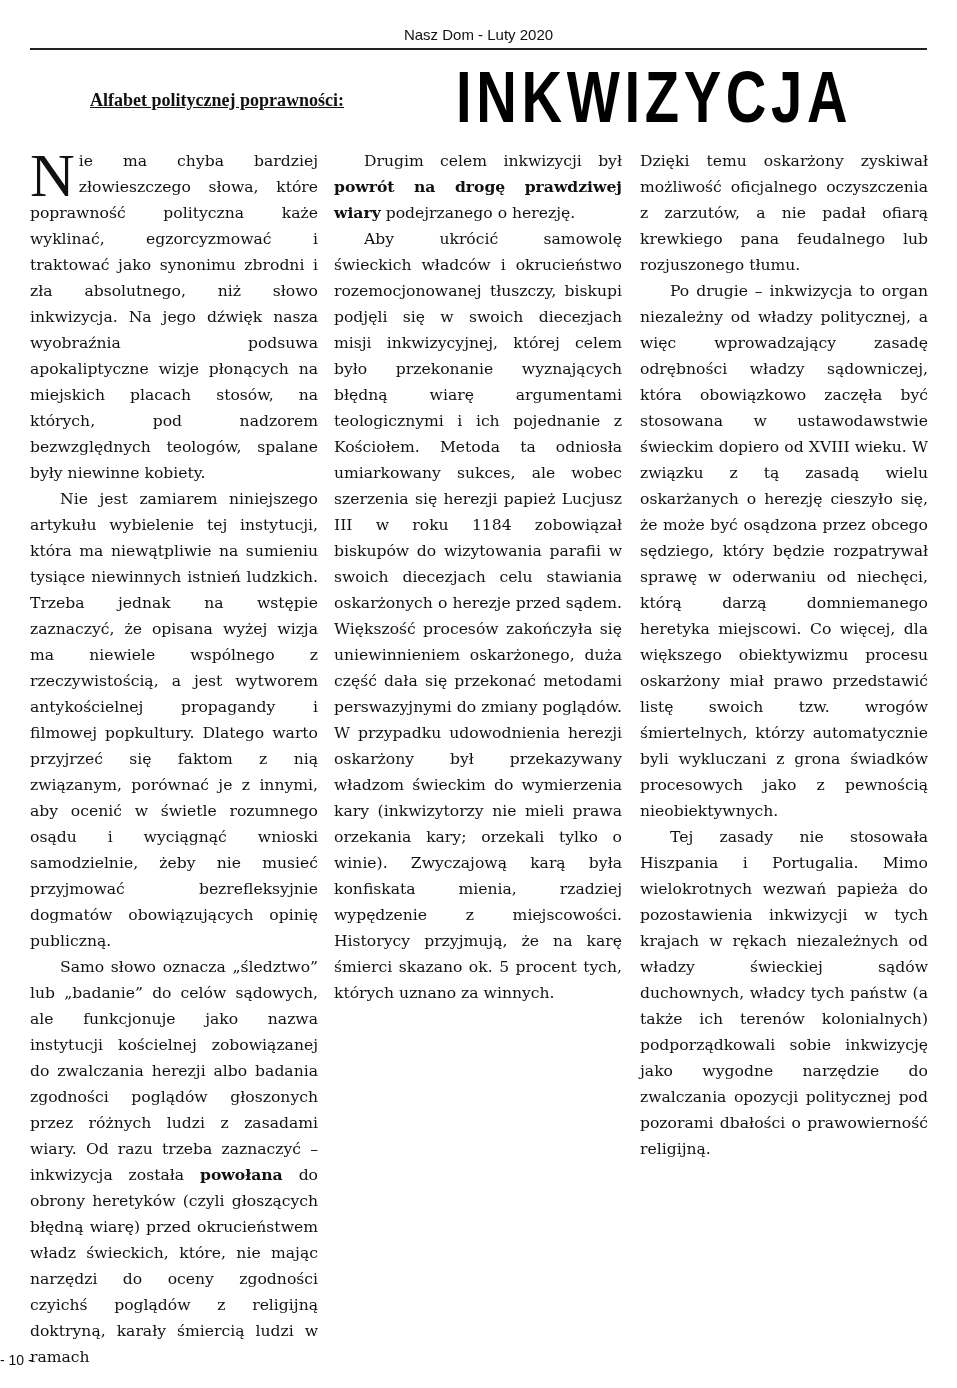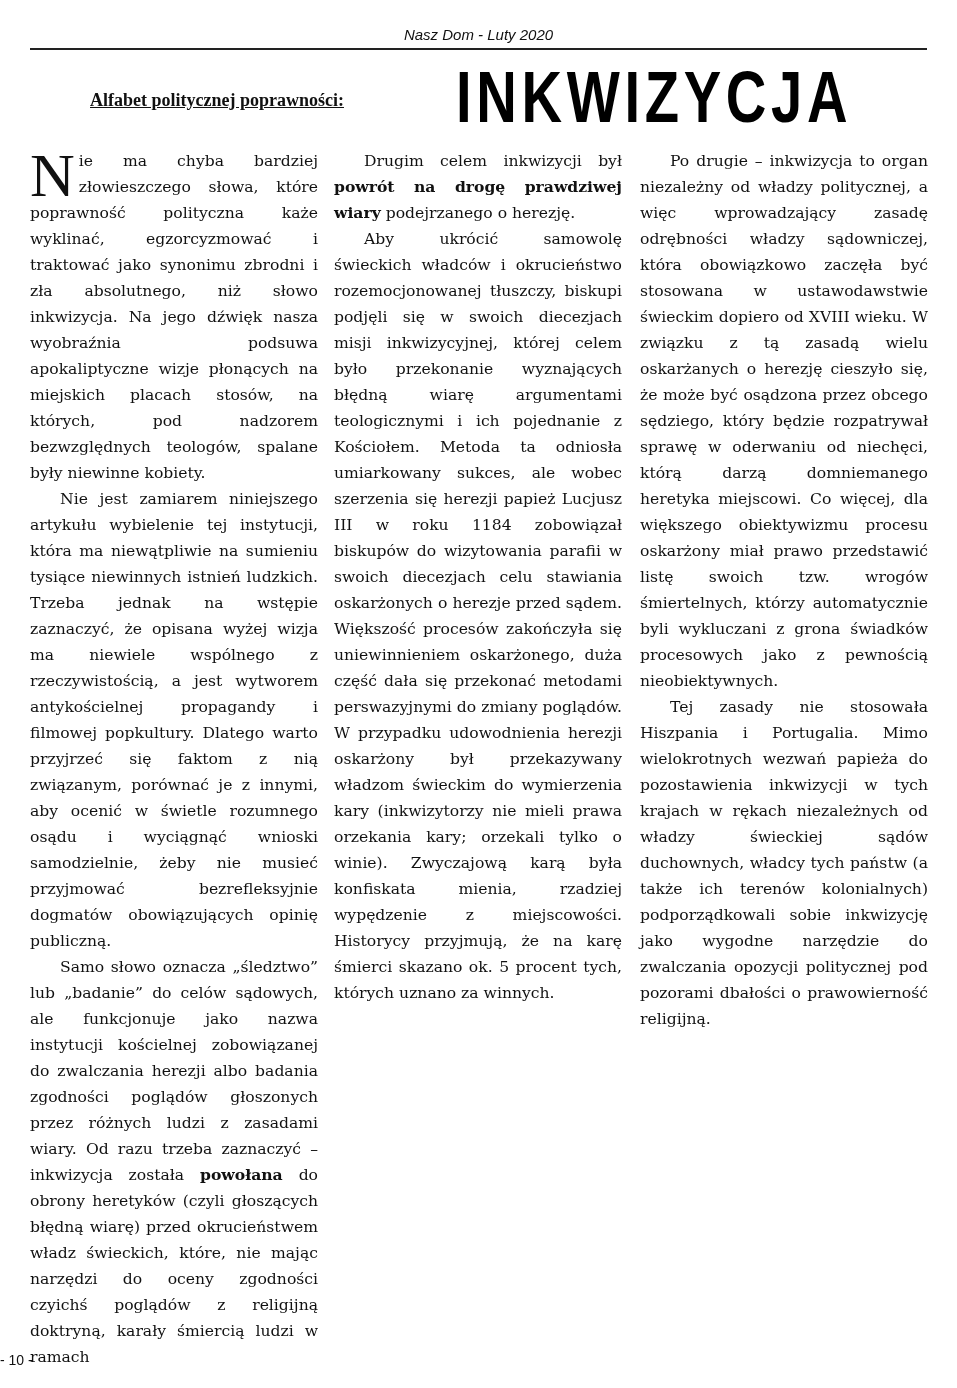--- a/index.html
+++ b/index.html
@@ -1,19 +1,19 @@
 <!DOCTYPE html>
 <html><head>
 <meta charset="utf-8">
 <style>
   html, body { margin:0; padding:0; background:#ffffff; }
   body { width:957px; height:1388px; position:relative; overflow:hidden; color:#111; }
   .running-head {
     position:absolute; left:0; top:26px; width:957px; text-align:center;
-    font-family:"Liberation Sans", sans-serif; font-size:15px; color:#111;font-style:italic;
+    font-family:"Liberation Sans", sans-serif; font-size:15px; color:#111;
   }
   .rule { position:absolute; left:30px; top:48px; width:897px; height:2px; background:#222; }
   .subtitle {
     position:absolute; left:90px; top:90px;
     font-family:"Liberation Serif", serif; font-weight:bold; font-size:18px; color:#111;text-decoration:underline;
   }
   .title {
     position:absolute; left:456px; top:62px; width:380px; height:70px;
     font-family:"Liberation Sans", sans-serif; font-weight:bold; font-size:72px;
     line-height:70px; color:#000; letter-spacing:6px;
@@ -54,17 +54,18 @@
   <p>Nie jest zamiarem niniejszego artykułu wybielenie tej instytucji, która ma niewątpliwie na sumieniu tysiące niewinnych istnień ludzkich. Trzeba jednak na wstępie zaznaczyć, że opisana wyżej wizja ma niewiele wspólnego z rzeczywistością, a jest wytworem antykościelnej propagandy i filmowej popkultury. Dlatego warto przyjrzeć się faktom z nią związanym, porównać je z innymi, aby ocenić w świetle rozumnego osądu i wyciągnąć wnioski samodzielnie, żeby nie musieć przyjmować bezrefleksyjnie dogmatów obowiązujących opinię publiczną.</p>
   <p><span>Samo słowo oznacza „śledztwo” lub „badanie” do celów sądowych, ale funkcjonuje jako nazwa instytucji kościelnej zobowiązanej do zwalczania herezji albo badania zgodności poglądów głoszonych przez różnych ludzi z zasadami wiary. Od razu trzeba zaznaczyć – inkwizycja została </span><b>powołana</b><span> do obrony heretyków (czyli głoszących błędną wiarę) przed okrucieństwem władz świeckich, które, nie mając narzędzi do oceny zgodności czyichś poglądów z religijną doktryną, karały śmiercią ludzi w ramach</span></p>
 </div>
 
 <div class="col col2">
   <p><span>Drugim celem inkwizycji był </span><b>powrót na drogę prawdziwej wiary</b><span> podejrzanego o herezję.</span></p>
   <p>Aby ukrócić samowolę świeckich władców i okrucieństwo rozemocjonowanej tłuszczy, biskupi podjęli się w swoich diecezjach misji inkwizycyjnej, której celem było przekonanie wyznających błędną wiarę argumentami teologicznymi i ich pojednanie z Kościołem. Metoda ta odniosła umiarkowany sukces, ale wobec szerzenia się herezji papież Lucjusz III w roku 1184 zobowiązał biskupów do wizytowania parafii w swoich diecezjach celu stawiania oskarżonych o herezje przed sądem. Większość procesów zakończyła się uniewinnieniem oskarżonego, duża część dała się przekonać metodami perswazyjnymi do zmiany poglądów. W przypadku udowodnienia herezji oskarżony był przekazywany władzom świeckim do wymierzenia kary (inkwizytorzy nie mieli prawa orzekania kary; orzekali tylko o winie). Zwyczajową karą była konfiskata mienia, rzadziej wypędzenie z miejscowości. Historycy przyjmują, że na karę śmierci skazano ok. 5 procent tych, których uznano za winnych.</p>
 </div>
 
 <div class="col col3">
+  <p class="noindent">Dzięki temu oskarżony zyskiwał możliwość oficjalnego oczyszczenia z zarzutów, a nie padał ofiarą krewkiego pana feudalnego lub rozjuszonego tłumu.</p>
   <p>Po drugie – inkwizycja to organ niezależny od władzy politycznej, a więc wprowadzający zasadę odrębności władzy sądowniczej, która obowiązkowo zaczęła być stosowana w ustawodawstwie świeckim dopiero od XVIII wieku. W związku z tą zasadą wielu oskarżanych o herezję cieszyło się, że może być osądzona przez obcego sędziego, który będzie rozpatrywał sprawę w oderwaniu od niechęci, którą darzą domniemanego heretyka miejscowi. Co więcej, dla większego obiektywizmu procesu oskarżony miał prawo przedstawić listę swoich tzw. wrogów śmiertelnych, którzy automatycznie byli wykluczani z grona świadków procesowych jako z pewnością nieobiektywnych.</p>
   <p>Tej zasady nie stosowała Hiszpania i Portugalia. Mimo wielokrotnych wezwań papieża do pozostawienia inkwizycji w tych krajach w rękach niezależnych od władzy świeckiej sądów duchownych, władcy tych państw (a także ich terenów kolonialnych) podporządkowali sobie inkwizycję jako wygodne narzędzie do zwalczania opozycji politycznej pod pozorami dbałości o prawowierność religijną.</p>
 </div>
 
 <div class="page-number">- 10 -</div>
 
 </body></html>

